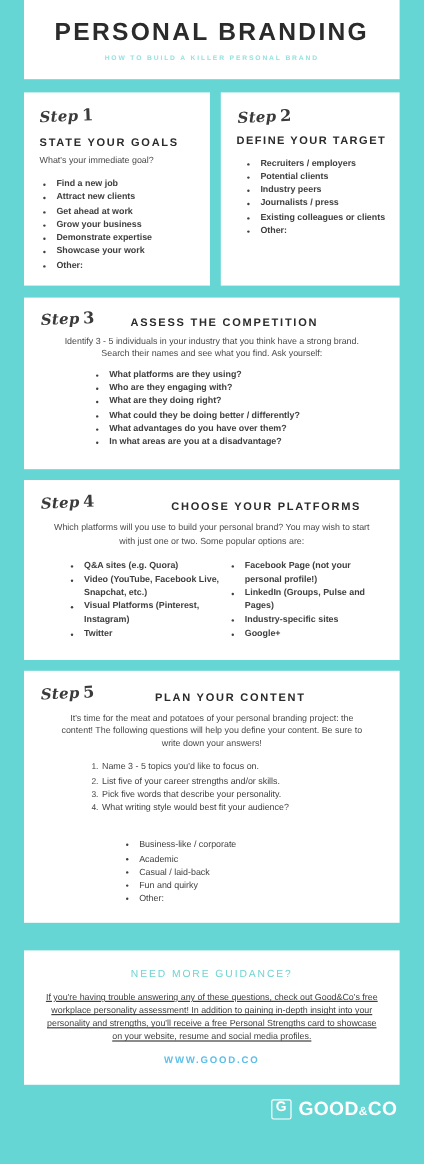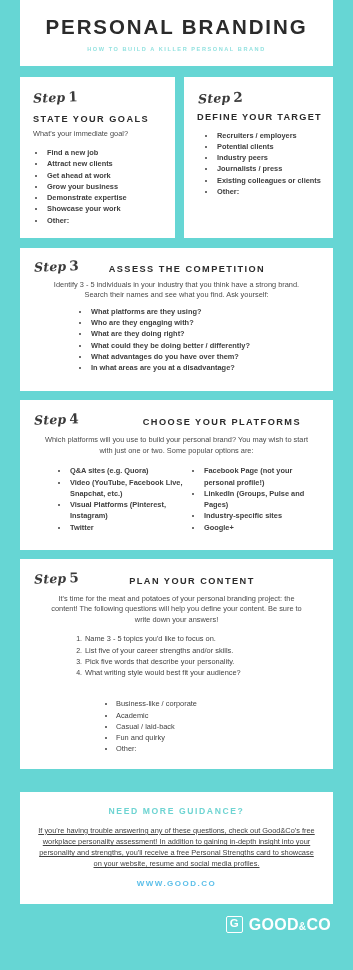--- a/index.html
+++ b/index.html
@@ -167,21 +167,21 @@
     list-style: disc;
   }
 
   
   .footer-card {
     margin-top: 23px;
     padding: 14px 18px 16px 18px;
     text-align: center;
   }
   .footer-heading {
-    font-weight: bold;
+    font-weight: normal;
     font-size: 8.6px;
     letter-spacing: 1.6px;
     color: #6ed4d2;
   }
   .footer-body {
     margin-top: 9px;
     font-size: 7.4px;
     line-height: 1.5;
     color: #3f3f3f;
     text-decoration: underline;

